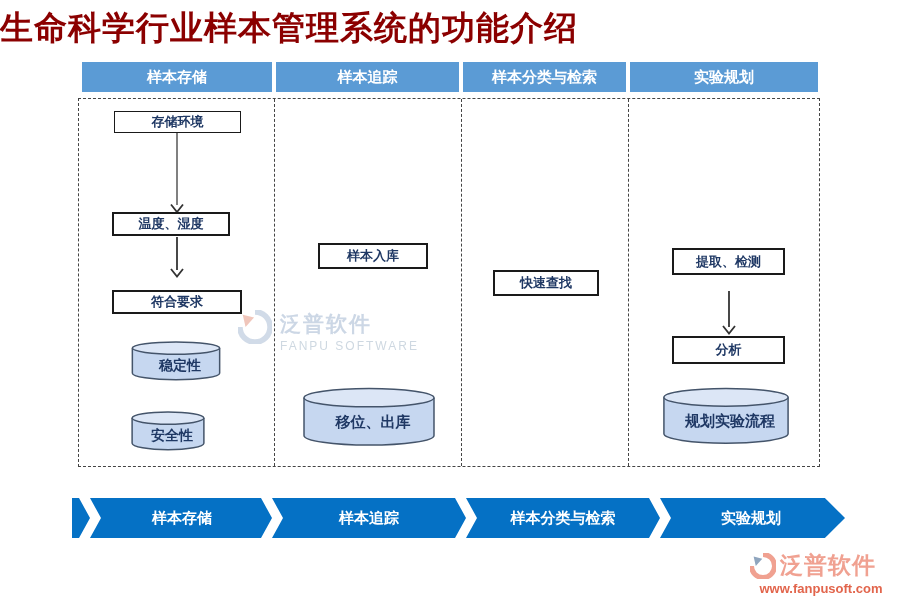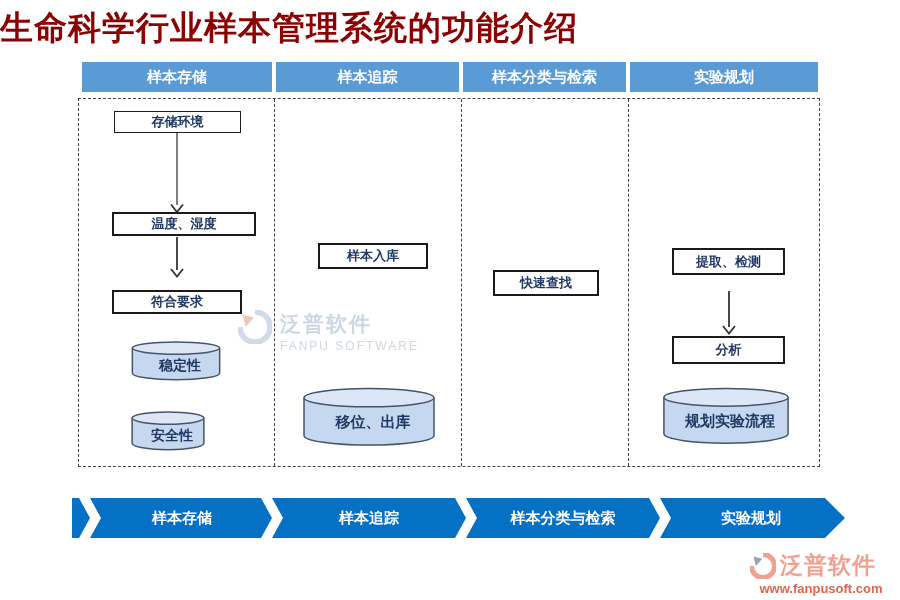--- a/index.html
+++ b/index.html
@@ -78,21 +78,21 @@
       <span class="wm-name">泛普软件</span>
       <span class="wm-sub">FANPU SOFTWARE</span>
     </div>
   </div>
 
   <div class="node thin" style="left:114px;top:111px;width:127px;height:22px">存储环境</div>
   <svg class="arrow" style="left:168px;top:133px" width="18" height="80">
     <line class="gray" x1="9" y1="0" x2="9" y2="72"></line>
       <polyline points="3,71.5 9,79 15,71.5"></polyline>
   </svg>
-  <div class="node" style="left:112px;top:212px;width:144px;height:24px">温度、湿度</div>
+  <div class="node" style="left:112px;top:212px;width:118px;height:24px">温度、湿度</div>
   <svg class="arrow" style="left:168px;top:237px" width="18" height="41">
     <line x1="9" y1="0" x2="9" y2="33"></line>
       <polyline points="3,32 9,39.5 15,32"></polyline>
   </svg>
   <div class="node" style="left:112px;top:290px;width:130px;height:24px">符合要求</div>
   <div class="cyl small" style="left:131px;top:341px;width:90px;height:40px">
     <svg viewBox="0 0 100 62" preserveAspectRatio="none">
       <path class="cbody" d="M1.5,11 L1.5,50 A48.5,10 0 0 0 98.5,50 L98.5,11"></path>
       <ellipse class="ctop" cx="50" cy="11" rx="48.5" ry="9.5"></ellipse>
     </svg>

